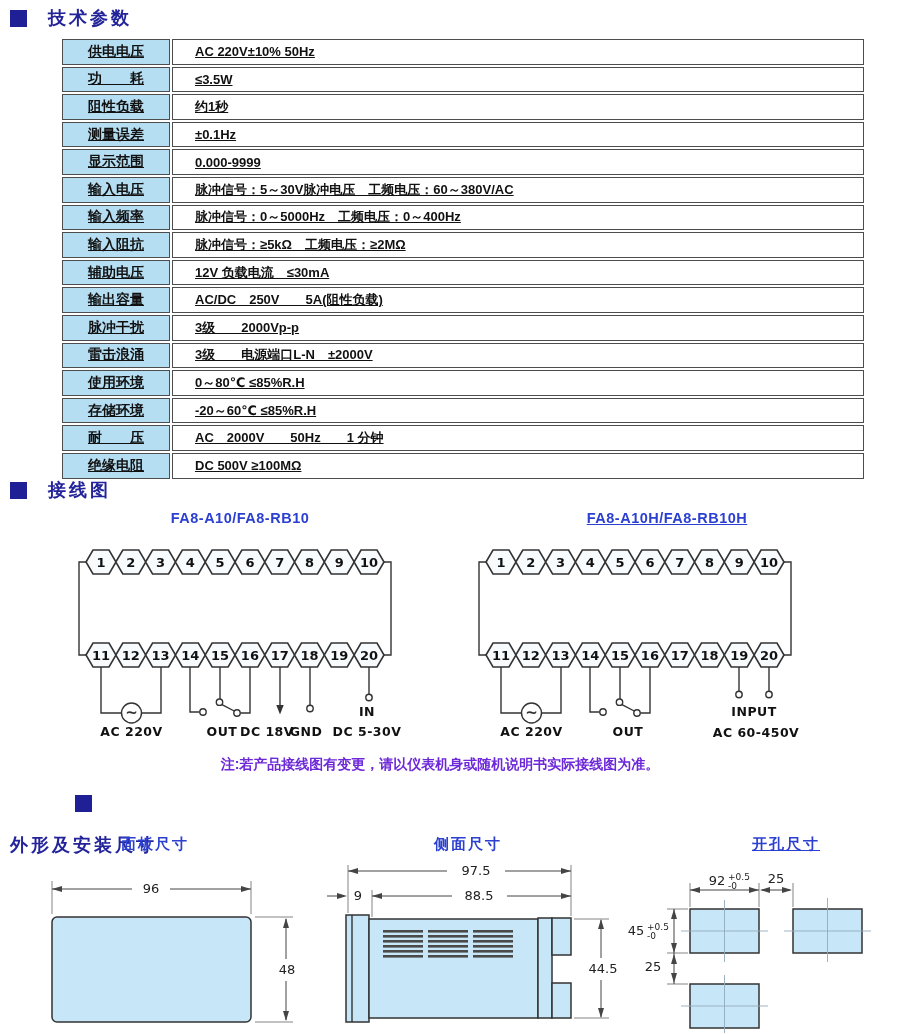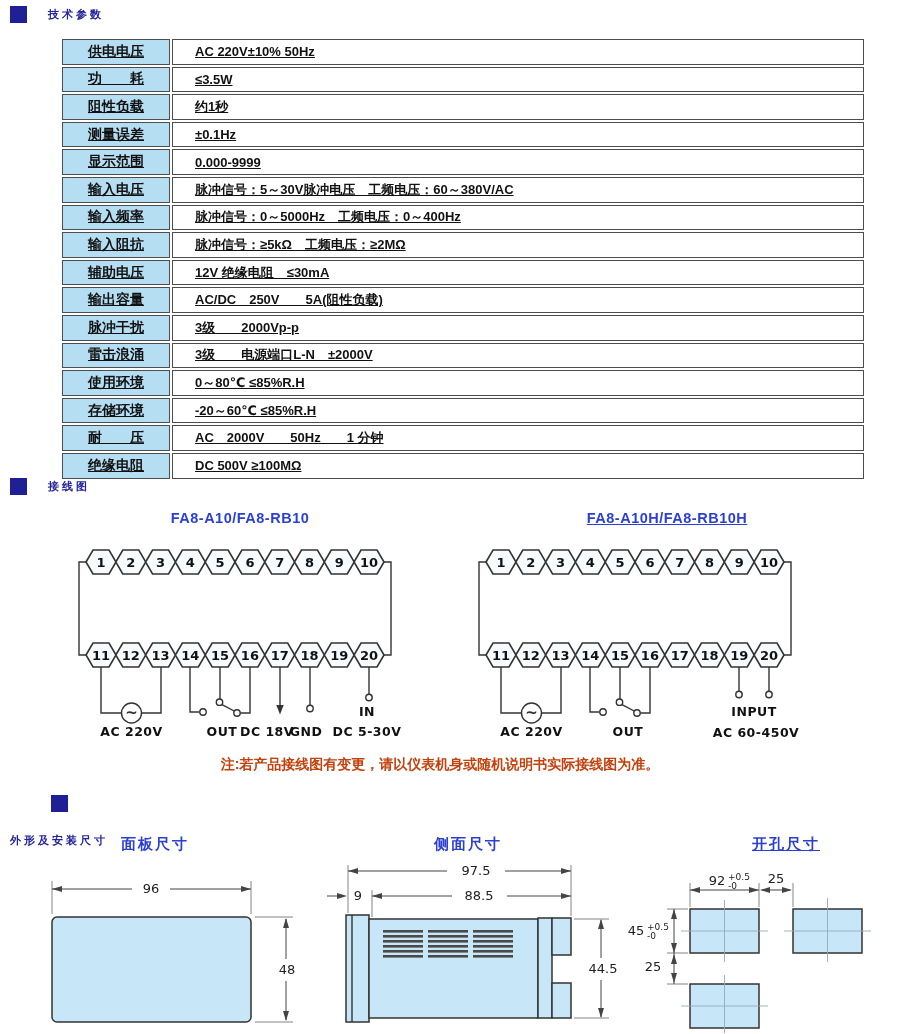--- a/index.html
+++ b/index.html
@@ -1,32 +1,32 @@
 <!DOCTYPE html>
 <html><head>
 <meta charset="utf-8">
 <style>
   html,body{margin:0;padding:0;background:#fff;}
   .page{position:relative;width:900px;height:1034px;background:#fff;overflow:hidden;
         font-family:"Liberation Sans","DejaVu Sans",sans-serif;}
   
   .sec-header{position:absolute;display:flex;align-items:center;gap:21px;}
   .sec-sq{width:17px;height:17px;background:#1f1f96;display:inline-block;}
-  .sec-title{font-size:11px;font-weight:bold;color:#23239a;letter-spacing:3px;}
+  .sec-title{font-size:18px;font-weight:bold;color:#23239a;letter-spacing:3px;}
   
   table.spec{position:absolute;left:60px;top:37px;width:806px;
              border-collapse:separate;border-spacing:2px;table-layout:fixed;}
   table.spec td{border:1px solid #4d4d4d;height:21.6px;overflow:hidden;text-decoration:underline;}
   td.lbl{width:104px;background:#b5def2;text-align:center;font-size:14px;font-weight:bold;color:#111;}
   td.val{background:#fff;font-size:13px;font-weight:bold;color:#111;padding-left:22px;white-space:pre;}
   
   .diag-title{position:absolute;transform:translateX(-50%);font-size:14.5px;font-weight:bold;
               color:#2b3fd0;letter-spacing:0.5px;white-space:nowrap;}
   .note-line{position:absolute;left:0;right:20px;top:756px;text-align:center;
-             font-size:14px;font-weight:bold;color:#c2410c;}
+             font-size:14px;font-weight:bold;color:#6d28d9;}
   .sub-title{position:absolute;transform:translateX(-50%);font-size:15px;font-weight:bold;
              color:#2b3fd0;letter-spacing:2px;white-space:nowrap;}
   svg{position:absolute;overflow:visible;}
   svg text{font-family:"DejaVu Sans","Liberation Sans",sans-serif;}
   .hex{fill:#f7fbfe;stroke:#333;stroke-width:1.6;}
   .hexnum{font-size:13px;font-weight:bold;fill:#111;text-anchor:middle;}
   .wire{stroke:#333;stroke-width:1.4;fill:none;}
   .node{fill:#fff;stroke:#333;stroke-width:1.4;}
   .snode{fill:#fff;stroke:#333;stroke-width:1.4;}
   .ah{fill:#333;}
@@ -80,21 +80,21 @@
         <tr>
           <td class="lbl">输入频率</td>
           <td class="val">脉冲信号：0～5000Hz　工频电压：0～400Hz</td>
         </tr>
         <tr>
           <td class="lbl">输入阻抗</td>
           <td class="val">脉冲信号：≥5kΩ　工频电压：≥2MΩ</td>
         </tr>
         <tr>
           <td class="lbl">辅助电压</td>
-          <td class="val">12V 绝缘电阻　≤30mA</td>
+          <td class="val">12V 负载电流　≤30mA</td>
         </tr>
         <tr>
           <td class="lbl">输出容量</td>
           <td class="val">AC/DC　250V　　5A(阻性负载)</td>
         </tr>
         <tr>
           <td class="lbl">脉冲干扰</td>
           <td class="val">3级　　2000Vp-p</td>
         </tr>
         <tr>

